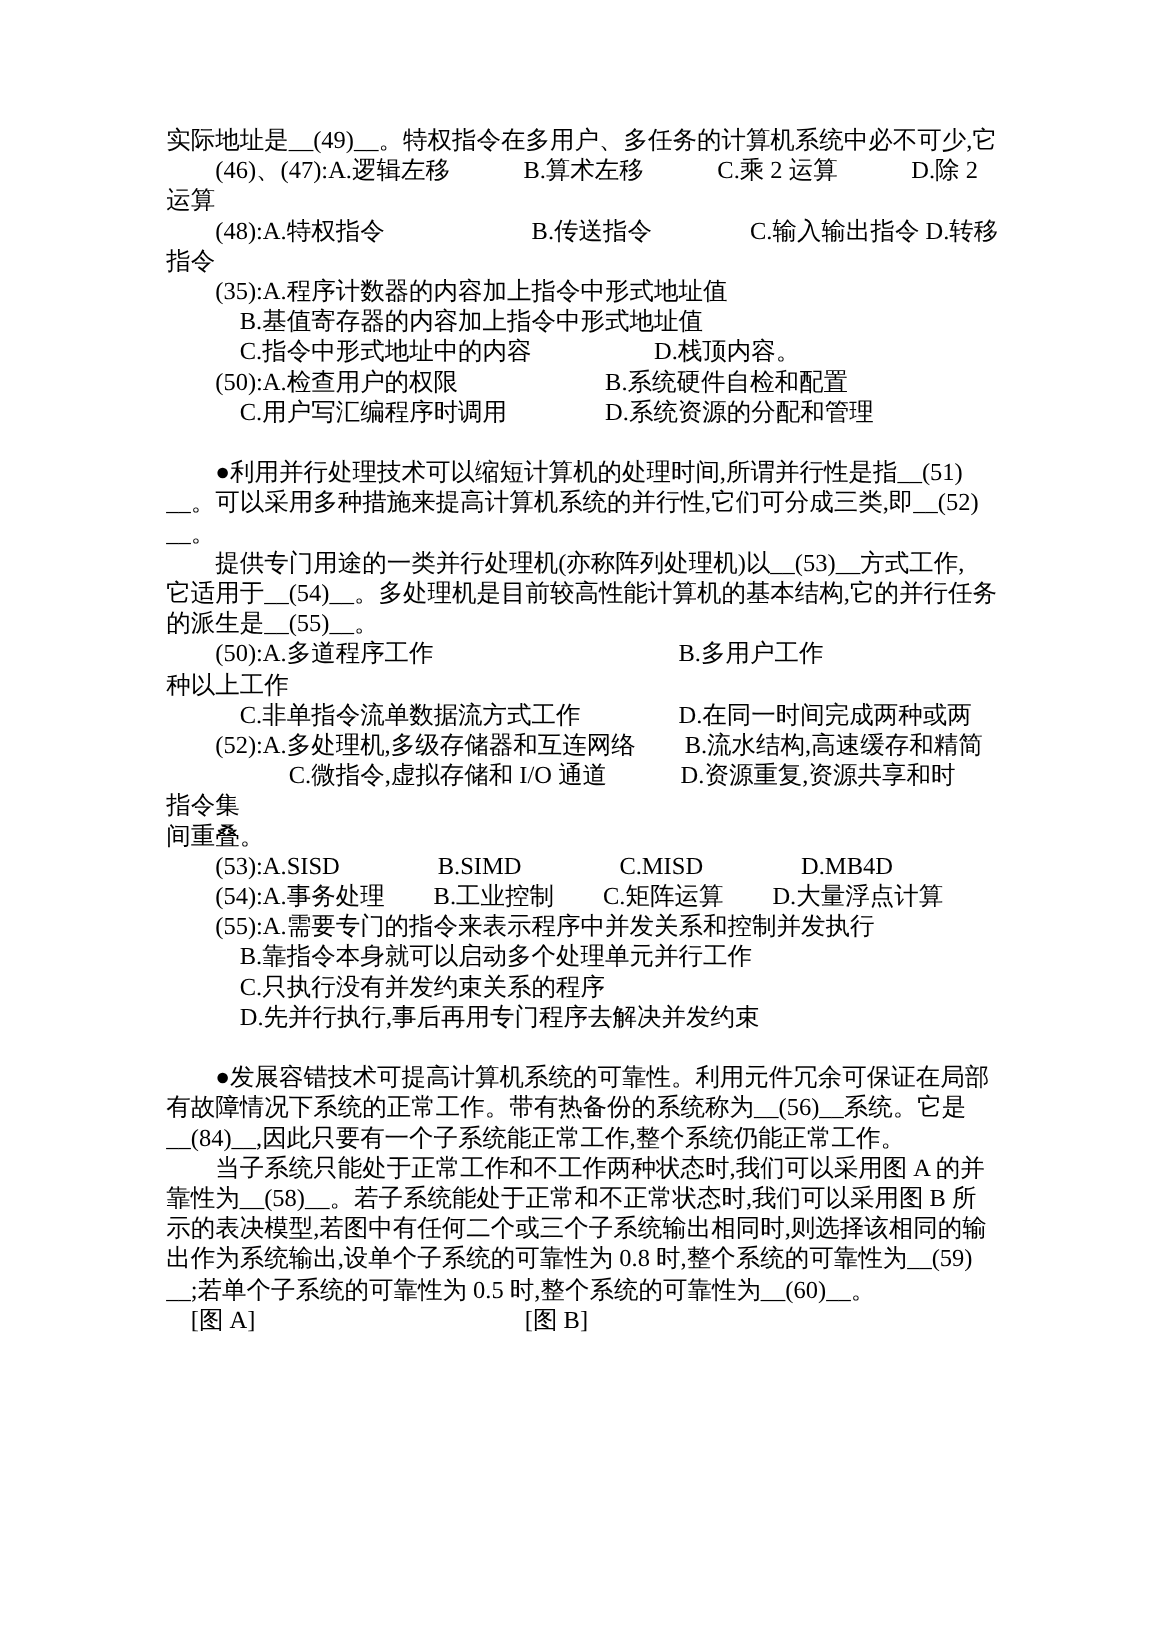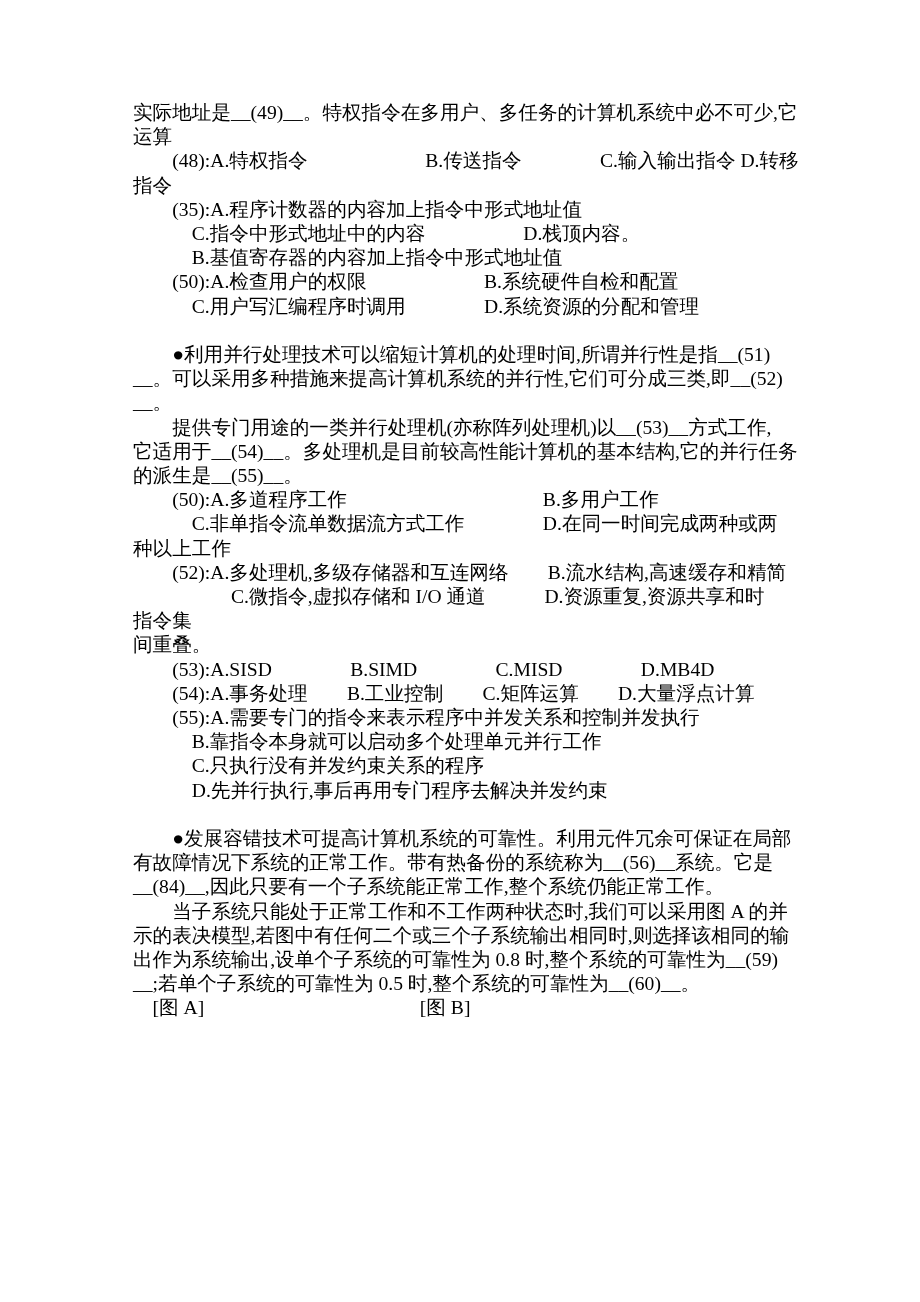--- a/index.html
+++ b/index.html
@@ -30,51 +30,53 @@
     white-space: pre;
     min-height: 24.2px;
   }
 </style>
 </head>
 <body>
 
 <div class="page">
   <div class="doc" id="doc">
       <div class="line">实际地址是__(49)__。特权指令在多用户、多任务的计算机系统中必不可少,它</div>
+      <div class="line">　　(46)、(47):A.逻辑左移　　　B.算术左移　　　C.乘 2 运算　　　D.除 2</div>
       <div class="line">运算</div>
       <div class="line">　　(48):A.特权指令　　　　　　B.传送指令　　　　C.输入输出指令 D.转移</div>
       <div class="line">指令</div>
       <div class="line">　　(35):A.程序计数器的内容加上指令中形式地址值</div>
+      <div class="line">　　　B.基值寄存器的内容加上指令中形式地址值</div>
       <div class="line">　　　C.指令中形式地址中的内容　　　　　D.栈顶内容。</div>
-      <div class="line">　　　B.基值寄存器的内容加上指令中形式地址值</div>
       <div class="line">　　(50):A.检查用户的权限　　　　　　B.系统硬件自检和配置</div>
       <div class="line">　　　C.用户写汇编程序时调用　　　　D.系统资源的分配和管理</div>
       <div class="line"></div>
       <div class="line">　　●利用并行处理技术可以缩短计算机的处理时间,所谓并行性是指__(51)</div>
       <div class="line">__。可以采用多种措施来提高计算机系统的并行性,它们可分成三类,即__(52)</div>
       <div class="line">__。</div>
       <div class="line">　　提供专门用途的一类并行处理机(亦称阵列处理机)以__(53)__方式工作,</div>
       <div class="line">它适用于__(54)__。多处理机是目前较高性能计算机的基本结构,它的并行任务</div>
       <div class="line">的派生是__(55)__。</div>
       <div class="line">　　(50):A.多道程序工作　　　　　　　　　　B.多用户工作</div>
+      <div class="line">种以上工作</div>
       <div class="line">　　　C.非单指令流单数据流方式工作　　　　D.在同一时间完成两种或两</div>
-      <div class="line">种以上工作</div>
       <div class="line">　　(52):A.多处理机,多级存储器和互连网络　　B.流水结构,高速缓存和精简</div>
       <div class="line">　　　　　C.微指令,虚拟存储和 I/O 通道　　　D.资源重复,资源共享和时</div>
       <div class="line">指令集</div>
       <div class="line">间重叠。</div>
       <div class="line">　　(53):A.SISD　　　　B.SIMD　　　　C.MISD　　　　D.MB4D</div>
       <div class="line">　　(54):A.事务处理　　B.工业控制　　C.矩阵运算　　D.大量浮点计算</div>
       <div class="line">　　(55):A.需要专门的指令来表示程序中并发关系和控制并发执行</div>
       <div class="line">　　　B.靠指令本身就可以启动多个处理单元并行工作</div>
       <div class="line">　　　C.只执行没有并发约束关系的程序</div>
       <div class="line">　　　D.先并行执行,事后再用专门程序去解决并发约束</div>
       <div class="line"></div>
       <div class="line">　　●发展容错技术可提高计算机系统的可靠性。利用元件冗余可保证在局部</div>
       <div class="line">有故障情况下系统的正常工作。带有热备份的系统称为__(56)__系统。它是</div>
       <div class="line">__(84)__,因此只要有一个子系统能正常工作,整个系统仍能正常工作。</div>
       <div class="line">　　当子系统只能处于正常工作和不工作两种状态时,我们可以采用图 A 的并</div>
+      <div class="line">靠性为__(58)__。若子系统能处于正常和不正常状态时,我们可以采用图 B 所</div>
       <div class="line">示的表决模型,若图中有任何二个或三个子系统输出相同时,则选择该相同的输</div>
       <div class="line">出作为系统输出,设单个子系统的可靠性为 0.8 时,整个系统的可靠性为__(59)</div>
       <div class="line">__;若单个子系统的可靠性为 0.5 时,整个系统的可靠性为__(60)__。</div>
       <div class="line">　[图 A]　　　　　　　　　　　[图 B]</div>
     </div>
 </div>
 
 </body></html>

